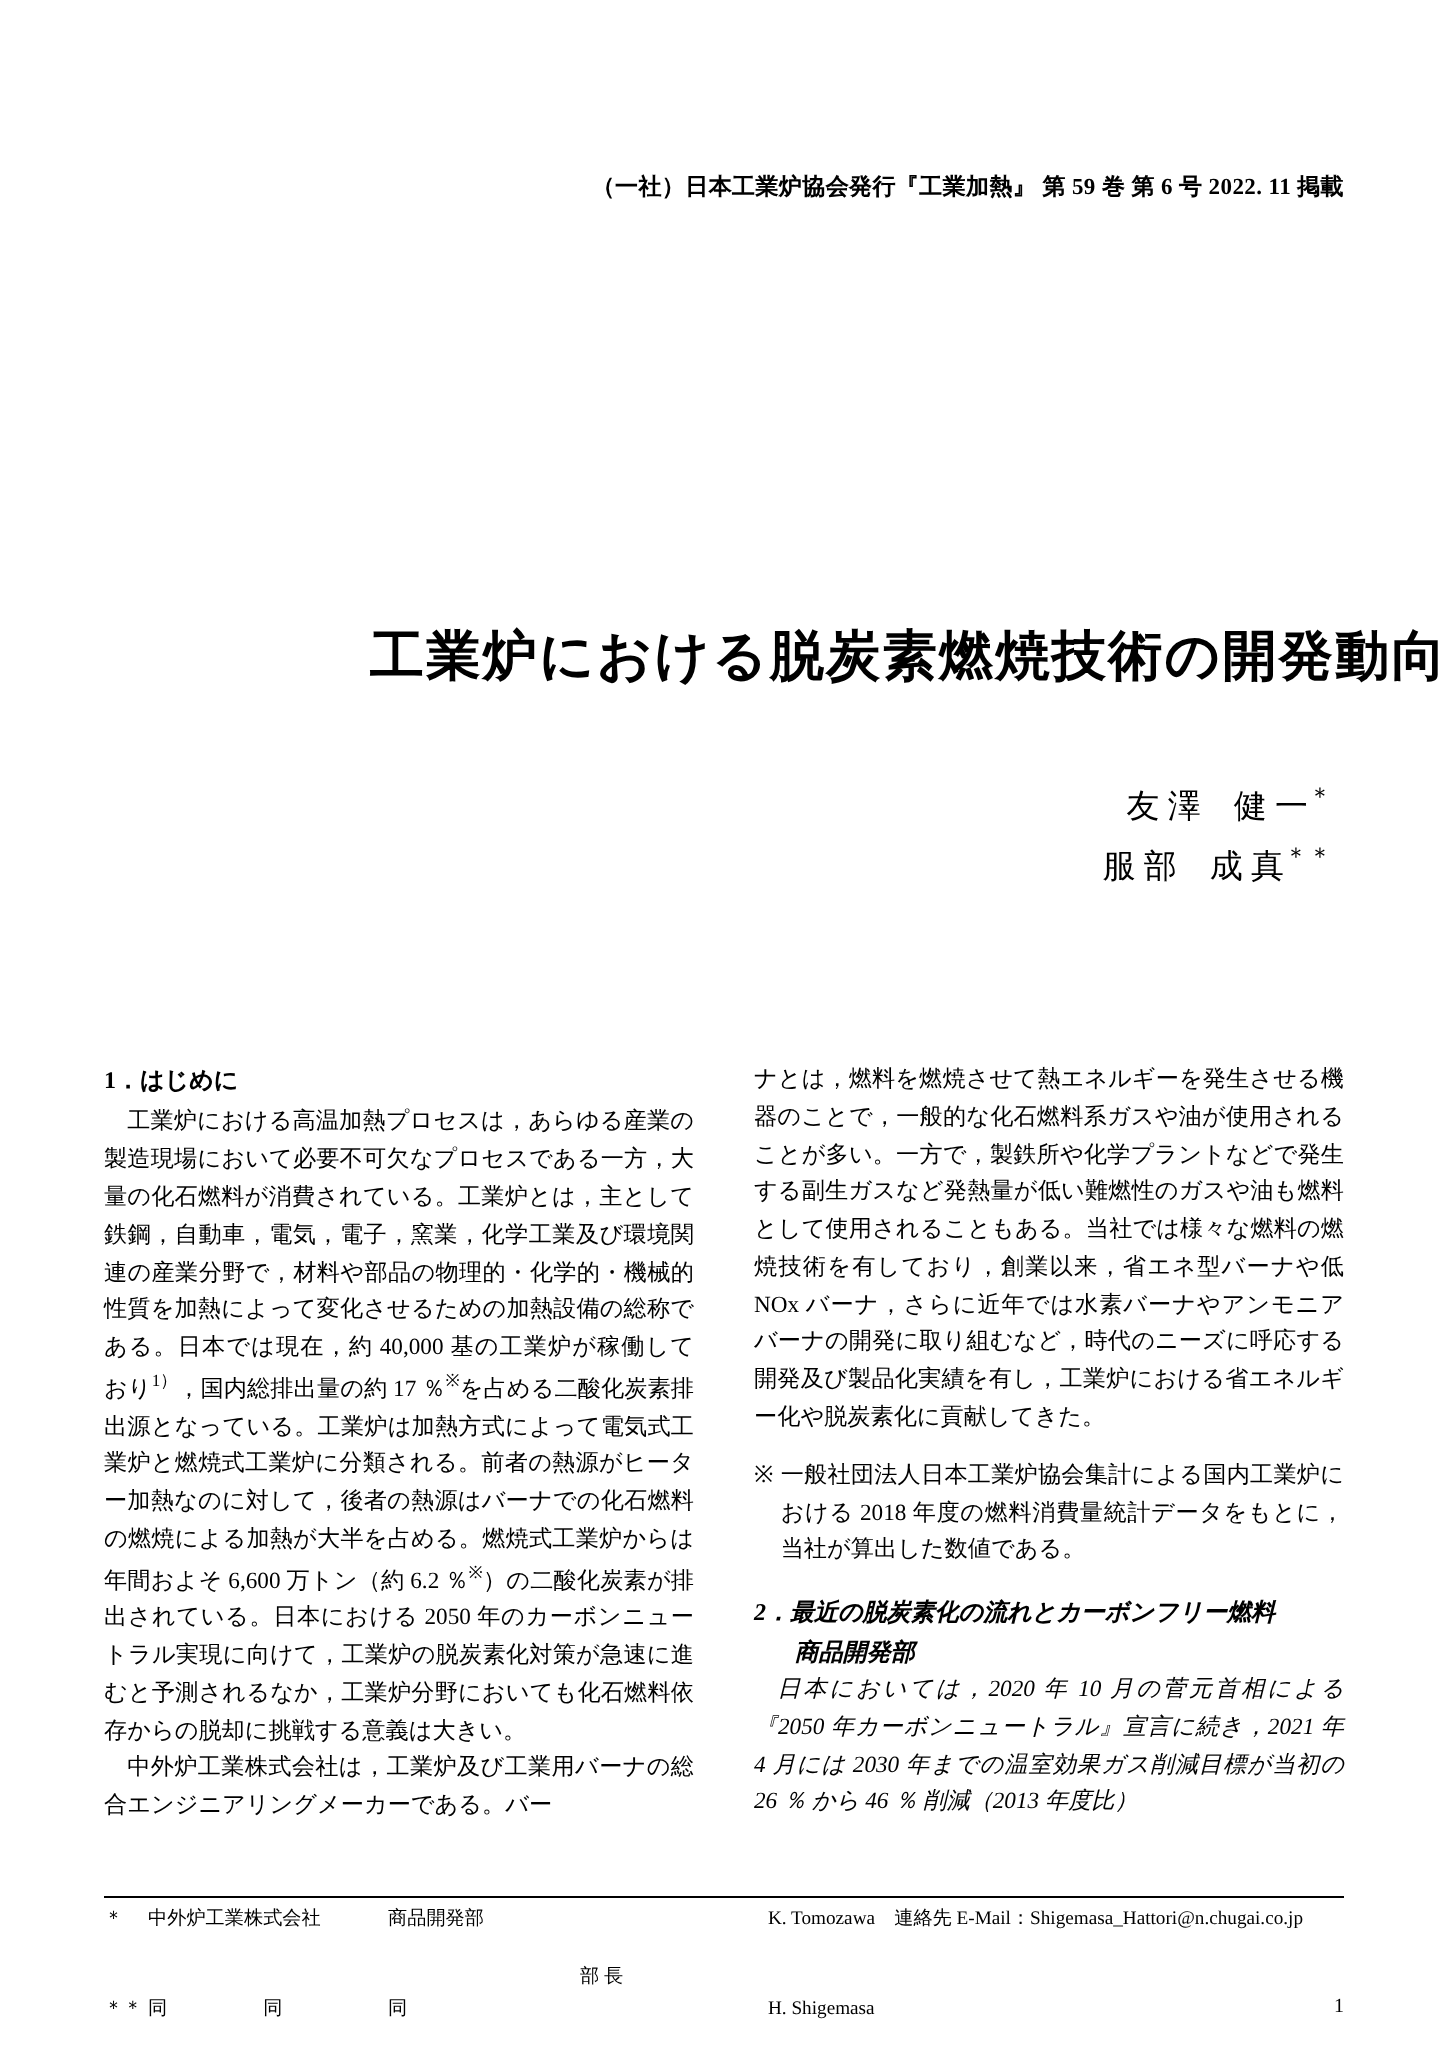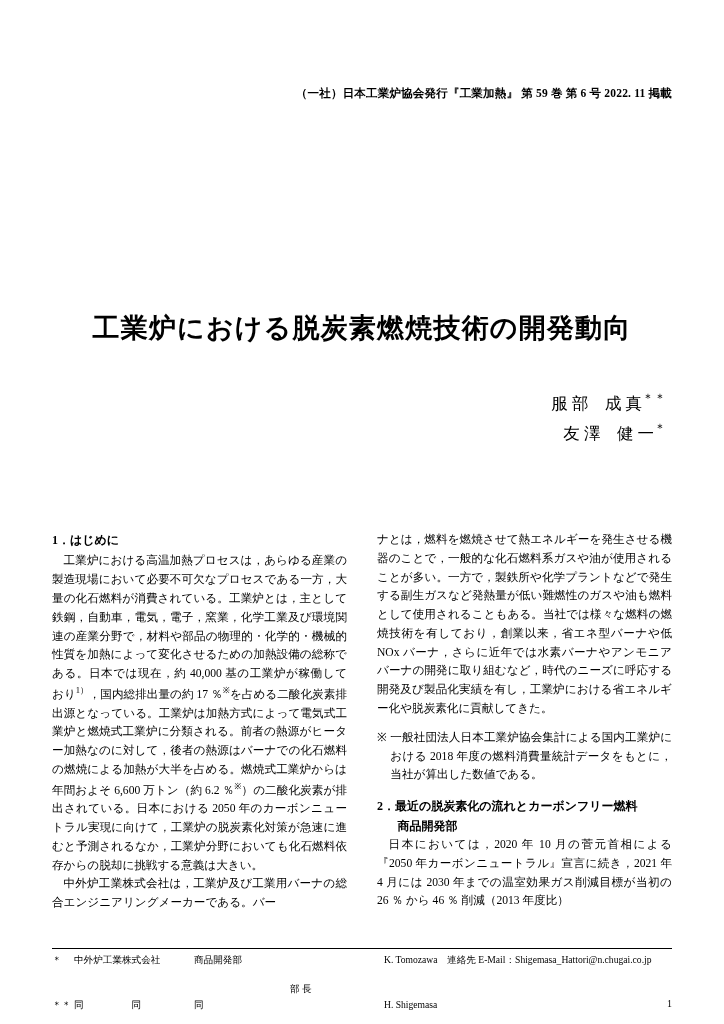--- a/index.html
+++ b/index.html
@@ -33,21 +33,21 @@
     letter-spacing: 0.2px;
     white-space: nowrap;
   }
 
   
   .title {
     position: absolute;
     top: 292px;
     left: 0;
     width: 724px;
-    text-align: center;
+    text-align: right;
     font-size: 27px;
     font-weight: bold;
     letter-spacing: 1.2px;
   }
 
   
   .authors {
     position: absolute;
     top: 388px;
     right: 58px;
@@ -91,20 +91,21 @@
     padding-left: 1.15em;
     position: relative;
   }
   .note .mark {
     position: absolute;
     left: 0;
     top: 0;
   }
   .sec2 {
     margin-top: 12px;
+    font-style: italic;
   }
   .sec2-head {
     font-weight: bold;
     font-size: 12px;
     margin: 0;
     text-indent: 0;
   }
   .sec2-head .l2 { display: block; padding-left: 1.7em; }
   sup { font-size: 8.5px; vertical-align: super; }
 
@@ -140,22 +141,22 @@
 </head>
 <body>
 
 <div class="page">
 
   <div class="journal-line">（一社）日本工業炉協会発行『工業加熱』 第 59 巻  第 6 号  2022. 11 掲載</div>
 
   <h1 class="title">工業炉における脱炭素燃焼技術の開発動向</h1>
 
   <div class="authors">
+    <div class="author-name"><span>友 澤　健 一</span><sup>＊</sup></div>
     <div class="author-name"><span>服 部　成 真</span><sup>＊＊</sup></div>
-    <div class="author-name"><span>友 澤　健 一</span><sup>＊</sup></div>
   </div>
 
   <div class="columns">
 
     <div class="col">
       <p class="sec-head">1．はじめに</p>
       <p class="para"><span>工業炉における高温加熱プロセスは，あらゆる産業の製造現場において必要不可欠なプロセスである一方，大量の化石燃料が消費されている。工業炉とは，主として鉄鋼，自動車，電気，電子，窯業，化学工業及び環境関連の産業分野で，材料や部品の物理的・化学的・機械的性質を加熱によって変化させるための加熱設備の総称である。日本では現在，約 40,000 基の工業炉が稼働しており</span><sup>1）</sup><span>，国内総排出量の約 17 ％</span><sup>※</sup><span>を占める二酸化炭素排出源となっている。工業炉は加熱方式によって電気式工業炉と燃焼式工業炉に分類される。前者の熱源がヒーター加熱なのに対して，後者の熱源はバーナでの化石燃料の燃焼による加熱が大半を占める。燃焼式工業炉からは年間およそ 6,600 万トン（約 6.2 ％</span><sup>※</sup><span>）の二酸化炭素が排出されている。日本における 2050 年のカーボンニュートラル実現に向けて，工業炉の脱炭素化対策が急速に進むと予測されるなか，工業炉分野においても化石燃料依存からの脱却に挑戦する意義は大きい。</span></p>
       <p class="para">中外炉工業株式会社は，工業炉及び工業用バーナの総合エンジニアリングメーカーである。バー</p>
     </div>
 

